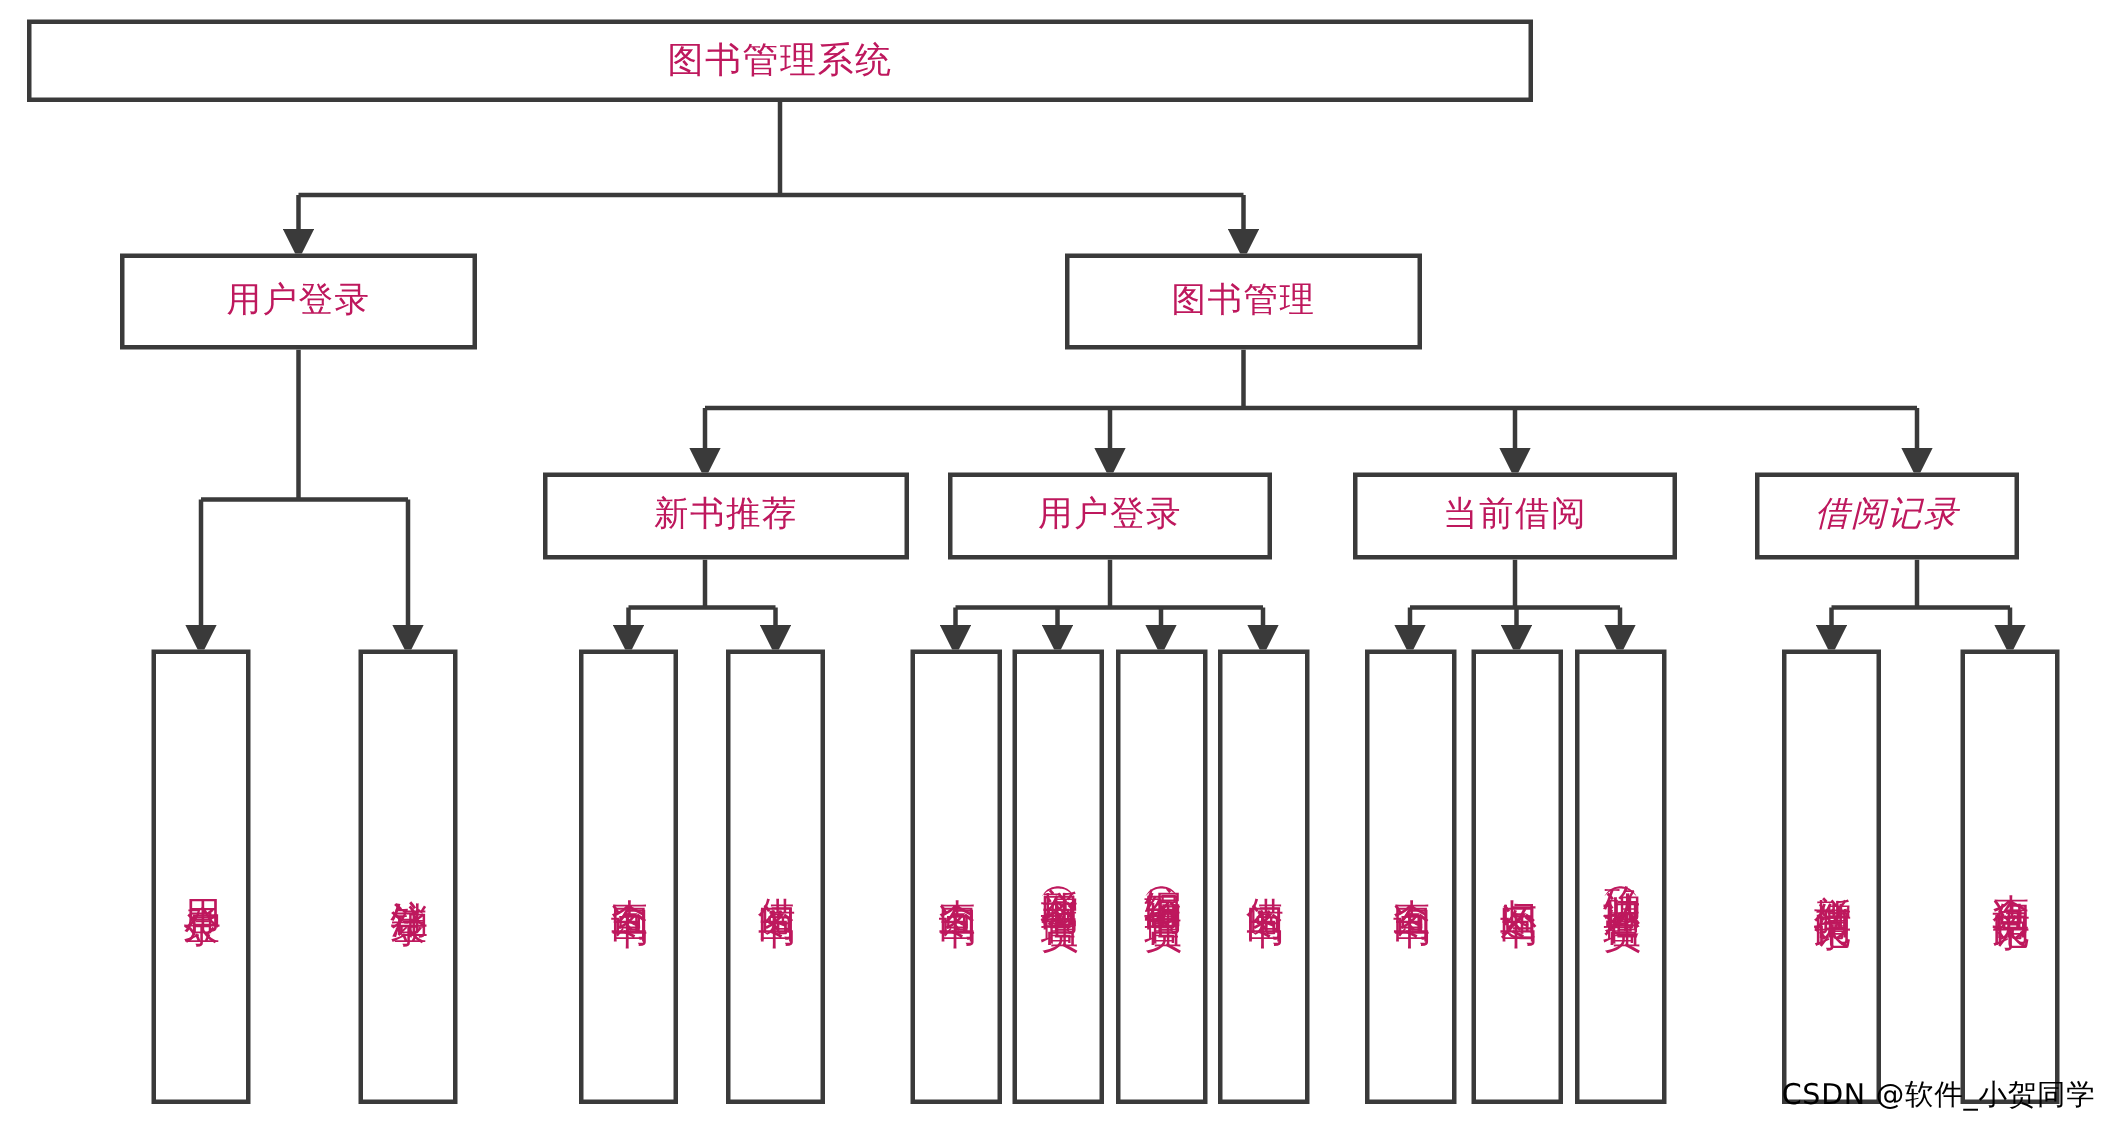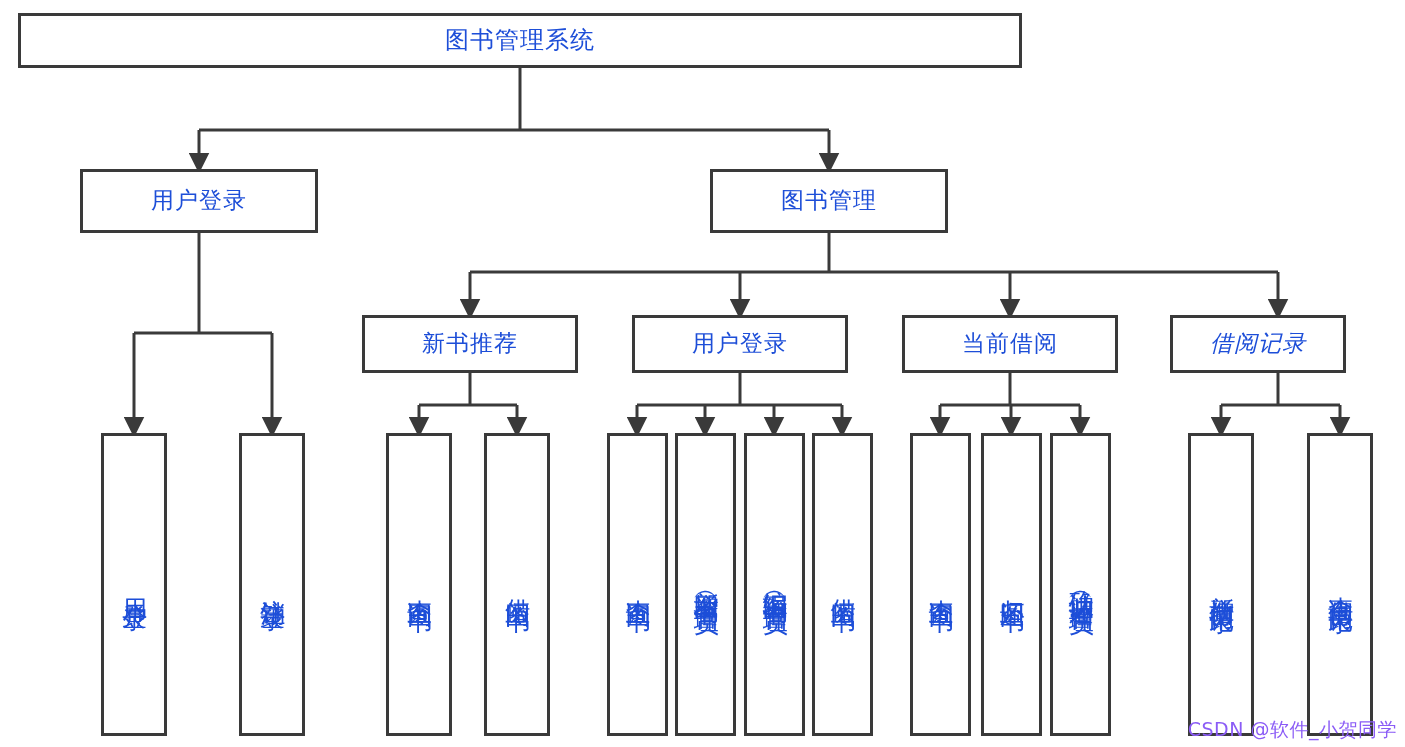--- a/index.html
+++ b/index.html
@@ -25,21 +25,21 @@
     height: 747px;
   }
   .node {
     position: absolute;
     box-sizing: border-box;
     background: #ffffff;
     border: 3px solid #3a3a3a;
     display: flex;
     align-items: center;
     justify-content: center;
-    color: #1d4ed8;
+    color: #be185d;
   }
   .node.horiz .label {
     font-size: 23px;
     line-height: 1.1;
     letter-spacing: 1px;
     white-space: nowrap;
   }
   .node.vert {
     align-items: center;
     justify-content: center;
@@ -52,21 +52,21 @@
     letter-spacing: 3px;
     white-space: nowrap;
     text-align: center;
   }
   .node.root .label { font-size: 24px; }
   .watermark {
     position: absolute;
     right: 8px;
     bottom: 4px;
     font-size: 19px;
-    color: #8b5cf6;
+    color: #000000;
     letter-spacing: 0.5px;
     white-space: nowrap;
     pointer-events: none;
   }
 </style>
 </head>
 <body>
 
 <div id="canvas">
 
@@ -124,21 +124,21 @@
     <span class="label">图书管理系统</span>
   </div>
 
   <div class="node horiz" style="left:80px; top:169px; width:238px; height:64px;">
     <span class="label">用户登录</span>
   </div>
   <div class="node horiz" style="left:710px; top:169px; width:238px; height:64px;justify-content:center;">
     <span class="label">图书管理</span>
   </div>
 
-  <div class="node horiz" style="left:362px; top:315px; width:216px; height:58px;">
+  <div class="node horiz" style="left:362px; top:315px; width:244px; height:58px;">
     <span class="label">新书推荐</span>
   </div>
   <div class="node horiz" style="left:632px; top:315px; width:216px; height:58px;">
     <span class="label">用户登录</span>
   </div>
   <div class="node horiz" style="left:902px; top:315px; width:216px; height:58px;">
     <span class="label">当前借阅</span>
   </div>
   <div class="node horiz" style="left:1170px; top:315px; width:176px; height:58px;font-style:italic;">
     <span class="label">借阅记录</span>

